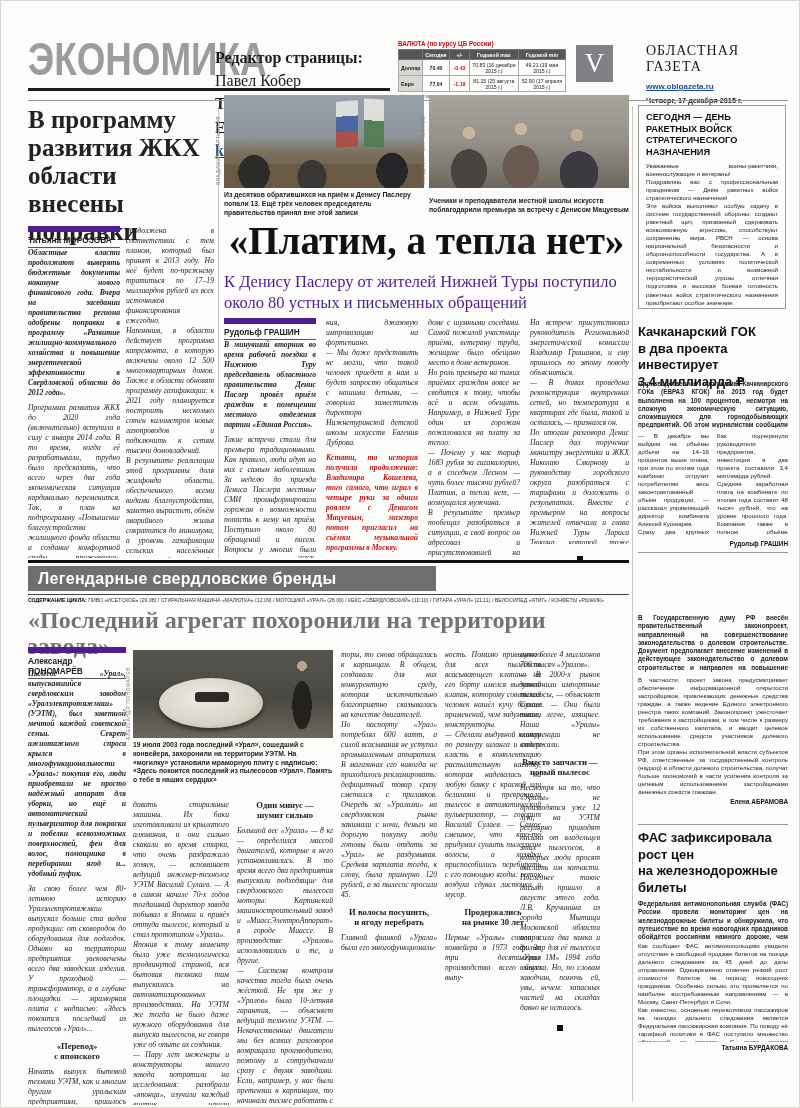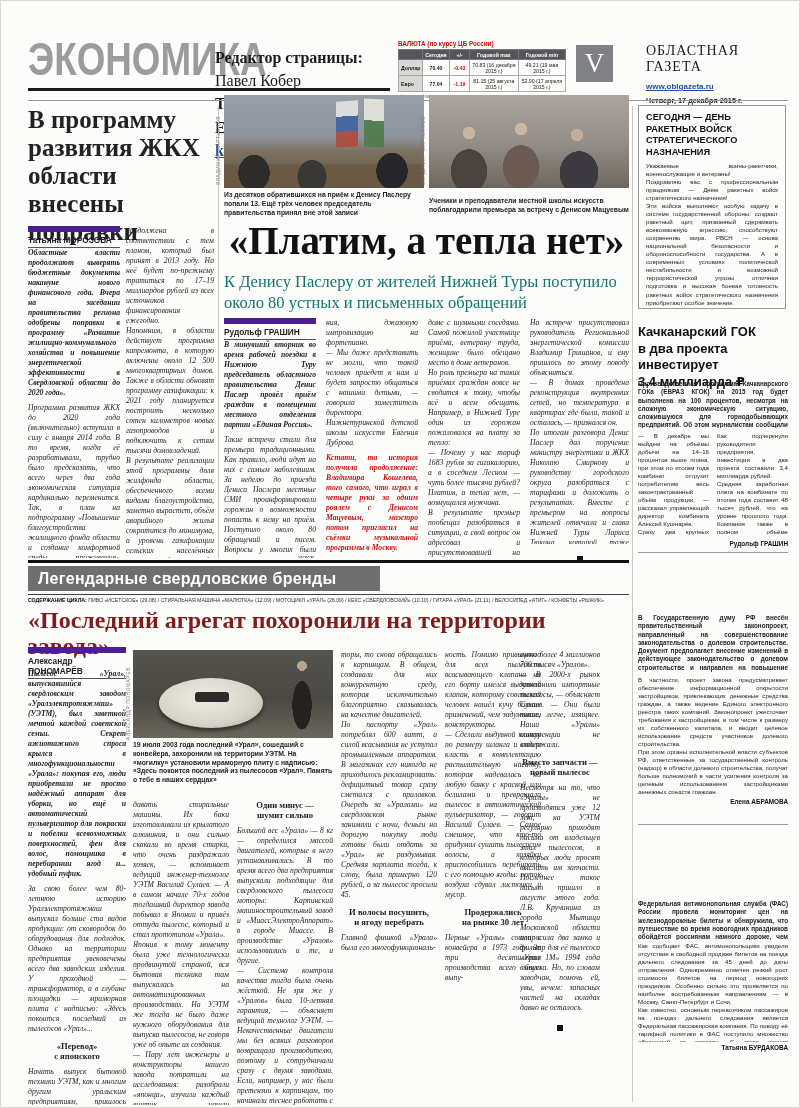--- a/index.html
+++ b/index.html
@@ -84,21 +84,21 @@
     <div class="serif" style="font-size:14px;letter-spacing:1px;color:#1a1a1a;">ОБЛАСТНАЯ ГАЗЕТА</div>
     <a class="plain sans" style="font-size:8px;display:inline-block;margin-top:4px;">www.oblgazeta.ru</a>
     <div class="sans" style="font-size:7.3px;color:#222;margin-top:3px;font-weight:bold;">Четверг, 17 декабря 2015 г.</div>
   </div>
 
   <div class="abs rule" style="left:28px;top:100px;width:760px;height:1px;"></div>
 
   <div class="abs serif" style="left:28px;top:106px;width:188px;font-size:25px;line-height:1.12;font-weight:bold;color:#222;">В программу развития ЖКХ области внесены поправки</div>
   <div class="abs byline" style="left:28px;top:226px;width:92px;">Татьяна МОРОЗОВА</div>
   <div class="abs" style="left:28px;top:248px;width:92px;height:310px;overflow:hidden;">
-    <div class="jtxt body8 lead serif">Областные власти продолжают выверять бюджетные документы накануне нового финансового года. Вчера на заседании правительства региона одобрены поправки в программу «Развитие жилищно-коммунального хозяйства и повышение энергетической эффективности в Свердловской области до 2020 года».</div>
+    <div class="jtxt body8 lead serif">Областные власти продолжают выверять бюджетные документы накануне нового финансового года. Вчера на заседании правительства региона одобрены поправки в программу «Развитие жилищно-коммунального хозяйства и повышение энергетической эффективности в Свердловской области до 2012 года».</div>
     <div class="jtxt body8 serif" style="margin-top:5px;">Программа развития ЖКХ до 2020 года (включительно) вступила в силу с января 2014 года. В то время, когда её разрабатывали, трудно было предсказать, что всего через два года экономическая ситуация кардинально переменится. Так, в план на подпрограмму «Повышение благоустройства жилищного фонда области и создание комфортной среды проживания» закладывали одни суммы, а бюджет продиктовал совсем другие.
 — В 2016 году объём средств на капитальный ремонт многоквартирных домов составит 1,2 миллиарда рублей. Это обусловлено тем, что по переселению граждан из аварийного жилья мы должны завершить работу до сентября 2017 года, — пояснил министр энергетики и ЖКХ Свердловской области Николай Смирнов.
 При этом в 2016 году на модернизацию коммунальной инфраструктуры предусмотрено 360 миллионов рублей. Кроме того, выделена отдельная субсидия — 47 миллионов.
 В целом реализация программы ЖКХ будет</div>
   </div>
   <div class="abs jtxt body8 serif" style="left:126px;top:226px;width:88px;height:332px;">продолжена в соответствии с тем планом, который был принят в 2013 году. На неё будет по-прежнему тратиться по 17–19 миллиардов рублей из всех источников финансирования ежегодно.
 Напомним, в области действует программа капремонта, в которую включены около 12 500 многоквартирных домов. Также в области обновят программу газификации: к 2021 году планируется построить несколько сотен километров новых газопроводов и подключить к сетям тысячи домовладений.
 В результате реализации этой программы доля жилфонда области, обеспеченного всеми видами благоустройства, заметно вырастет, объём аварийного жилья сократится до минимума, а уровень газификации сельских населённых пунктов поднимется до 55 процентов. Эти цифры министерство называет вполне достижимыми даже в нынешних непростых экономических условиях.</div>
   <div class="abs" style="left:218px;top:106px;width:1px;height:452px;background:#c9c9c5;"></div>
 
@@ -121,21 +121,21 @@
       radial-gradient(ellipse 30px 36px at 40px 56px,#4a4440 60%,transparent 61%),
       radial-gradient(ellipse 30px 36px at 92px 52px,#6b5a52 60%,transparent 61%),
       radial-gradient(ellipse 32px 36px at 150px 58px,#3c3a40 60%,transparent 61%);"></div>
   </div>
   <div class="abs credit-v" style="left:421px;top:95px;">ВЛАДИМИР МАРТЬЯНОВ</div>
 
   <div class="abs caption" style="left:224px;top:191px;width:200px;">Из десятков обратившихся на приём к Денису Паслеру попали 13. Ещё трёх человек председатель правительства принял вне этой записи</div>
   <div class="abs caption" style="left:429px;top:197px;width:200px;">Ученики и преподаватели местной школы искусств поблагодарили премьера за встречу с Денисом Мацуевым</div>
 
   <div class="abs serif" style="left:224px;top:221px;width:405px;font-size:39px;font-weight:bold;color:#121212;text-align:center;line-height:1;">«Платим, а тепла нет»</div>
-  <div class="abs serif" style="left:224px;top:272px;width:405px;font-size:16.5px;line-height:1.27;color:#0f766e;">К Денису Паслеру от жителей Нижней Туры поступило около 80 устных и письменных обращений</div>
+  <div class="abs serif" style="left:224px;top:272px;width:405px;font-size:16.5px;line-height:1.27;color:#4c1d95;">К Денису Паслеру от жителей Нижней Туры поступило около 80 устных и письменных обращений</div>
   <div class="abs byline" style="left:224px;top:318px;width:92px;">Рудольф ГРАШИН</div>
 
   <div class="abs" style="left:224px;top:340px;width:92px;height:218px;overflow:hidden;">
     <div class="jtxt body8 lead serif">В минувший вторник во время рабочей поездки в Нижнюю Туру председатель областного правительства Денис Паслер провёл приём граждан в помещении местного отделения партии «Единая Россия».</div>
     <div class="jtxt body8 serif" style="margin-top:5px;">Такие встречи стали для премьера традиционными. Как правило, люди идут на них с самым наболевшим. За неделю до приезда Дениса Паслера местные СМИ проинформировали горожан о возможности попасть к нему на приём. Поступило около 80 обращений и писем. Вопросы у многих были схожие: ЖКХ, газификация, ремонт дорог. Поэтому часть заявок рассмотрели заочно.
 Правда, самая первая группа записавшихся на приём пришла не с просьбой: директор и педагоги Нижнетуринской детской школы искусств решили поблагодарить премьера за недавнюю встречу с пианистом Денисом Мацуевым, подарившую детям незабываемые впечатле-</div>
   </div>
   <div class="abs" style="left:326px;top:318px;width:92px;height:240px;overflow:hidden;">
     <div class="jtxt body8 serif">ния, джазовую импровизацию на фортепиано.
 — Мы даже представить не могли, что такой человек приедет к нам и будет запросто общаться с нашими детьми, — говорила заместитель директора Нижнетуринской детской школы искусств Евгения Дуброва.</div>
@@ -180,34 +180,38 @@
   <div class="abs rule" style="left:638px;top:552px;width:150px;height:1px;"></div>
 
   <div class="abs sb sb-lead jtxt" style="left:638px;top:614px;width:150px;height:60px;">В Государственную думу РФ внесён правительственный законопроект, направленный на совершенствование законодательства о долевом строительстве. Документ предполагает внесение изменений в действующее законодательство о долевом строительстве и направлен на повышение защиты прав дольщиков.</div>
   <div class="abs sb jtxt" style="left:638px;top:676px;width:150px;height:118px;">В частности, проект закона предусматривает обеспечение информационной открытости застройщиков, привлекающих денежные средства граждан, а также ведение Единого электронного реестра таких компаний. Законопроект ужесточает требования к застройщикам, в том числе к размеру их собственного капитала, и вводит целевое использование средств участников долевого строительства.
 При этом органы исполнительной власти субъектов РФ, ответственные за государственный контроль (надзор) в области долевого строительства, получат больше полномочий в части усиления контроля за целевым использованием застройщиками денежных средств граждан.
 Кроме того, предлагается узаконить привлечение средств дольщиков через специальные счета в банках. Предполагается, что изменения вступят в силу с 1 марта 2016 года, за исключением отдельных положений.</div>
   <div class="abs sign" style="left:638px;top:798px;width:150px;">Елена АБРАМОВА</div>
 
   <div class="abs rule" style="left:638px;top:824px;width:150px;height:1px;"></div>
 
+  <div class="abs sb-head" style="left:638px;top:830px;width:150px;">ФАС зафиксировала
+рост цен
+на железнодорожные
+билеты</div>
   <div class="abs sb sb-lead jtxt" style="left:638px;top:900px;width:150px;height:40px;">Федеральная антимонопольная служба (ФАС) России провела мониторинг цен на железнодорожные билеты и обнаружила, что путешествие во время новогодних праздников обойдётся россиянам намного дороже, чем обычно.</div>
   <div class="abs sb jtxt" style="left:638px;top:942px;width:150px;height:100px;">Как сообщает ФАС, антимонопольщики увидели отсутствие в свободной продаже билетов на поезда дальнего следования за 45 дней до даты отправления. Одновременно отмечен резкий рост стоимости билетов на период новогодних праздников. Особенно сильно это проявляется по наиболее востребованным направлениям — в Москву, Санкт-Петербург и Сочи.
 Как известно, основным перевозчиком пассажиров на поездах дальнего следования является Федеральная пассажирская компания. По поводу её тарифной политики в ФАС поступило множество обращений от граждан. С точки зрения антимонопольщиков, это может свидетельствовать о недостаточно открытой и доступной системе предоставления информации о продаже билетов и порядке ценообразования.</div>
   <div class="abs sign" style="left:638px;top:1044px;width:150px;">Татьяна БУРДАКОВА</div>
 
   <div class="abs" style="left:28px;top:560px;width:601px;height:3px;background:#111;"></div>
-  <div class="abs sans" style="left:28px;top:566px;width:352px;height:25px;background:#6f6f6f;color:#fff;font-weight:bold;font-size:16px;line-height:25px;padding-left:10px;box-sizing:border-box;letter-spacing:.3px;">Легендарные свердловские бренды</div>
+  <div class="abs sans" style="left:28px;top:566px;width:408px;height:25px;background:#6f6f6f;color:#fff;font-weight:bold;font-size:16px;line-height:25px;padding-left:10px;box-sizing:border-box;letter-spacing:.3px;">Легендарные свердловские бренды</div>
   <div class="abs" style="left:28px;top:594px;width:601px;height:1px;background:#444;"></div>
   <div class="abs sans" style="left:28px;top:597px;width:601px;font-size:5.2px;color:#333;white-space:nowrap;overflow:hidden;">
     <b style="color:#000;">СОДЕРЖАНИЕ ЦИКЛА:</b>
     <span>ПИВО «ИСЕТСКОЕ» (29.08) / СТИРАЛЬНАЯ МАШИНА «МАЛЮТКА» (12.09) / МОТОЦИКЛ «УРАЛ» (26.09) / КЕКС «СВЕРДЛОВСКИЙ» (10.10) / ГИТАРА «УРАЛ» (21.11) / ВЕЛОСИПЕД «АТИГ» / КОНФЕТЫ «РЫЖИК»</span>
   </div>
 
-  <div class="abs serif" style="left:28px;top:607px;width:601px;font-size:24px;font-weight:bold;color:#7f1d1d;line-height:1.1;">«Последний агрегат похоронили на территории завода»</div>
+  <div class="abs serif" style="left:28px;top:607px;width:601px;font-size:24px;font-weight:bold;color:#737373;line-height:1.1;">«Последний агрегат похоронили на территории завода»</div>
   <div class="abs byline" style="left:28px;top:647px;width:98px;">Александр ПОНОМАРЁВ</div>
 
   <div class="abs" style="left:28px;top:669px;width:98px;height:436px;overflow:hidden;">
     <div class="jtxt body8 lead serif">Пылесос «Урал», выпускавшийся свердловским заводом «Уралэлектротяжмаш» (УЭТМ), был заветной мечтой каждой советской семьи. Секрет ажиотажного спроса крылся в многофункциональности «Урала»: покупая его, люди приобретали не просто надёжный аппарат для уборки, но ещё и автоматический пульверизатор для покраски и побелки всевозможных поверхностей, фен для волос, помощника в перебирании ягод и... удобный пуфик.</div>
     <div class="jtxt body8 serif" style="margin-top:5px;">За свою более чем 80-летнюю историю Уралэлектротяжмаш выпускал больше ста видов продукции: от сковородок до оборудования для подлодок. Однако на территории предприятия увековечены всего два заводских изделия. У проходной — трансформатор, а в глубине площадки — мраморная плита с надписью: «Здесь покоится последний из пылесосов «Урал»...</div>
     <div class="subhead-inline serif">«Перевод»
 с японского</div>
     <div class="jtxt body8 serif">Начать выпуск бытовой техники УЭТМ, как и многим другим уральским предприятиям, пришлось вскоре после окончания Великой Отечественной: военная продукция стала нужна в гораздо меньших объёмах, а вот так называемых товаров народного потребления в стране остро не хватало.
 — В начале 50-х годов пришло распоряжение соз-</div>
   </div>

